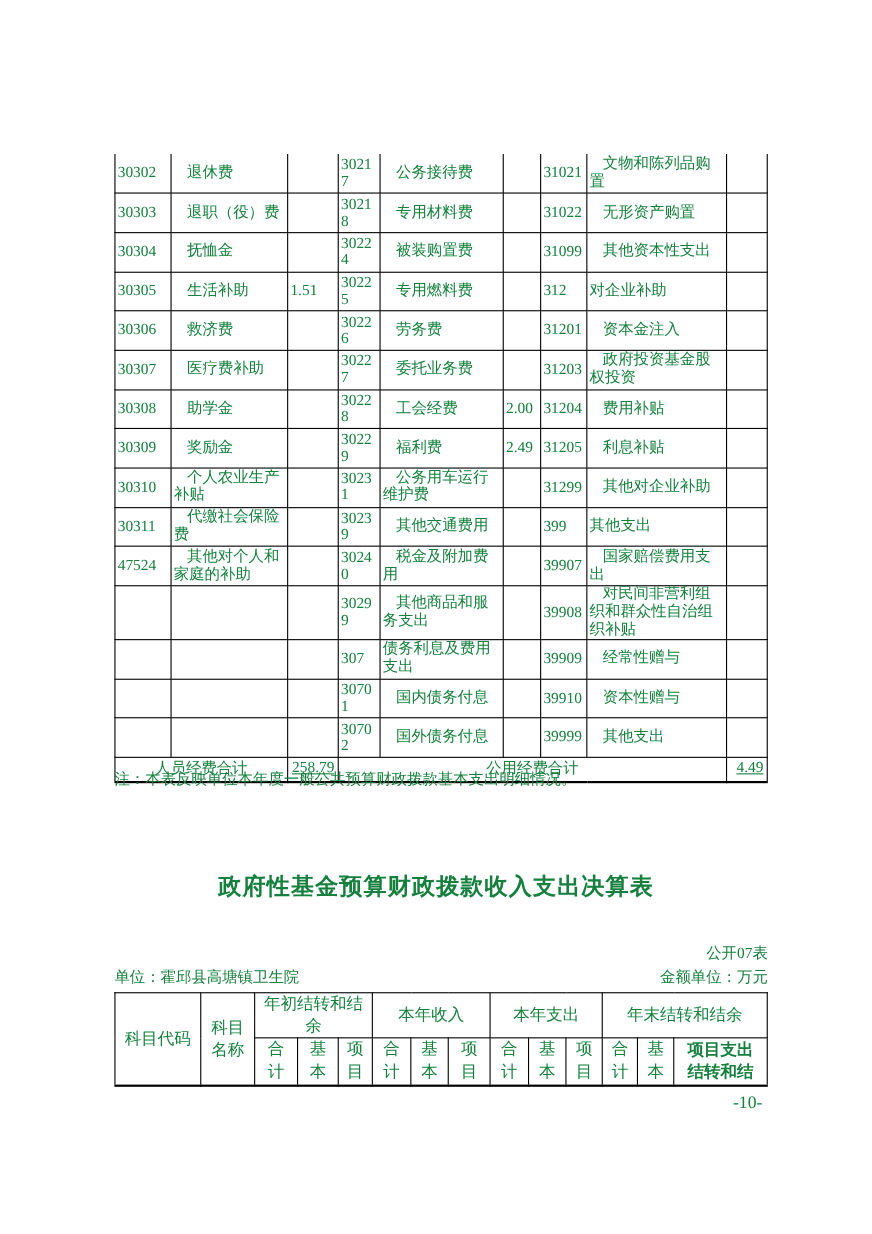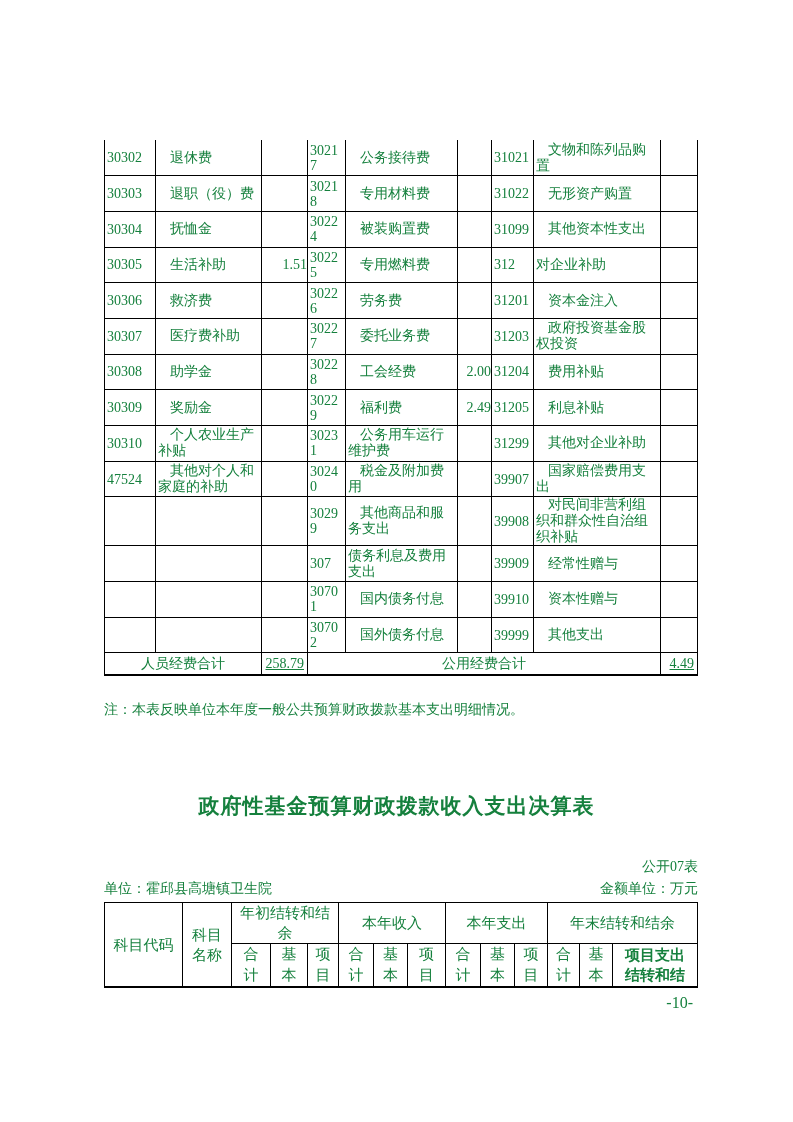--- a/index.html
+++ b/index.html
@@ -11,21 +11,21 @@
   table{border-collapse:collapse;table-layout:fixed;}
   
   .t1{position:absolute;left:104px;top:140px;width:593px;border-bottom:2px solid #000;}
   .t1 td{border:1px solid #000;font-size:14px;vertical-align:middle;overflow:hidden;}
   #t1-body tr:first-child td{border-top:none;}
   .t1 tr.drow{height:35.7px;}
   .t1 tr.frow{height:22px;}
   td.code{text-align:left;padding:0 3px 0 2px;word-break:break-all;line-height:15px;}
   td.name{text-align:left;padding:0 2px;line-height:16px;word-break:break-all;}
   td.name.ind{text-indent:12px;}
-  td.val{text-align:right;padding:0 0 0 2px;line-height:16px;}
+  td.val{text-align:left;padding:0 0 0 2px;line-height:16px;}
   td.num{text-align:right;padding:0 3px 0 0;text-decoration:underline;}
   td.ctr{text-align:center;padding:0;}
   
   .note{position:absolute;left:104px;top:701px;width:600px;font-size:14px;line-height:17px;}
   .title{position:absolute;left:0;top:792px;width:793px;text-align:center;
     font-family:"Liberation Sans","DejaVu Sans",sans-serif;font-weight:bold;
     font-size:21px;letter-spacing:1px;}
   .meta{position:absolute;left:104px;top:858px;width:594px;font-size:14px;}
   .meta .r1{text-align:right;}
   .meta .r2{margin-top:4px;display:flex;justify-content:space-between;}
@@ -150,20 +150,31 @@
         </tr>
         <tr class="drow">
           <td class="code">30310</td>
           <td class="name ind">个人农业生产补贴</td>
           <td class="val"></td>
           <td class="code">30231</td>
           <td class="name ind">公务用车运行维护费</td>
           <td class="val"></td>
           <td class="code">31299</td>
           <td class="name ind">其他对企业补助</td>
+          <td class="val"></td>
+        </tr>
+        <tr class="drow">
+          <td class="code">30311</td>
+          <td class="name ind">代缴社会保险费</td>
+          <td class="val"></td>
+          <td class="code">30239</td>
+          <td class="name ind">其他交通费用</td>
+          <td class="val"></td>
+          <td class="code">399</td>
+          <td class="name">其他支出</td>
           <td class="val"></td>
         </tr>
         <tr class="drow">
           <td class="code">47524</td>
           <td class="name ind">其他对个人和家庭的补助</td>
           <td class="val"></td>
           <td class="code">30240</td>
           <td class="name ind">税金及附加费用</td>
           <td class="val"></td>
           <td class="code">39907</td>

